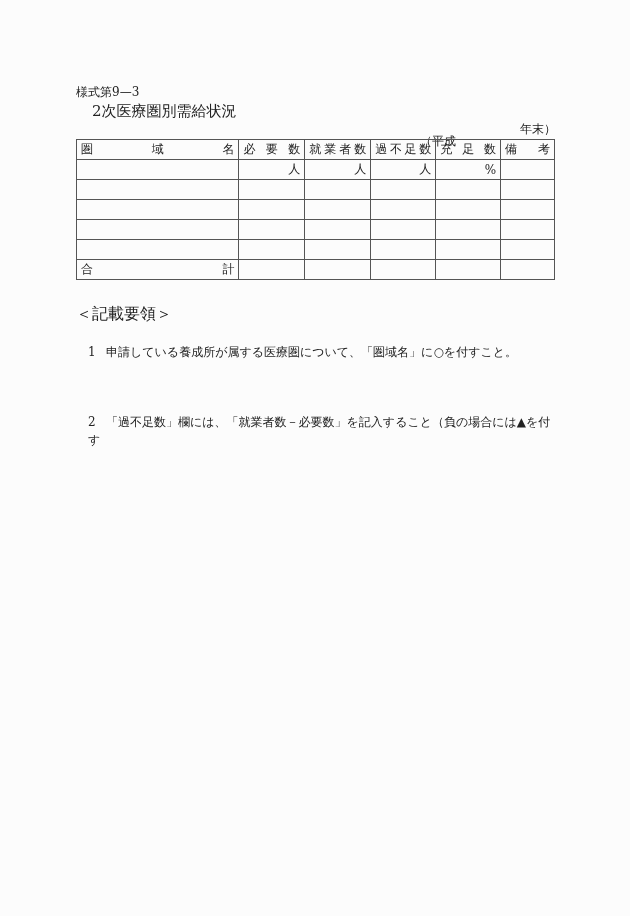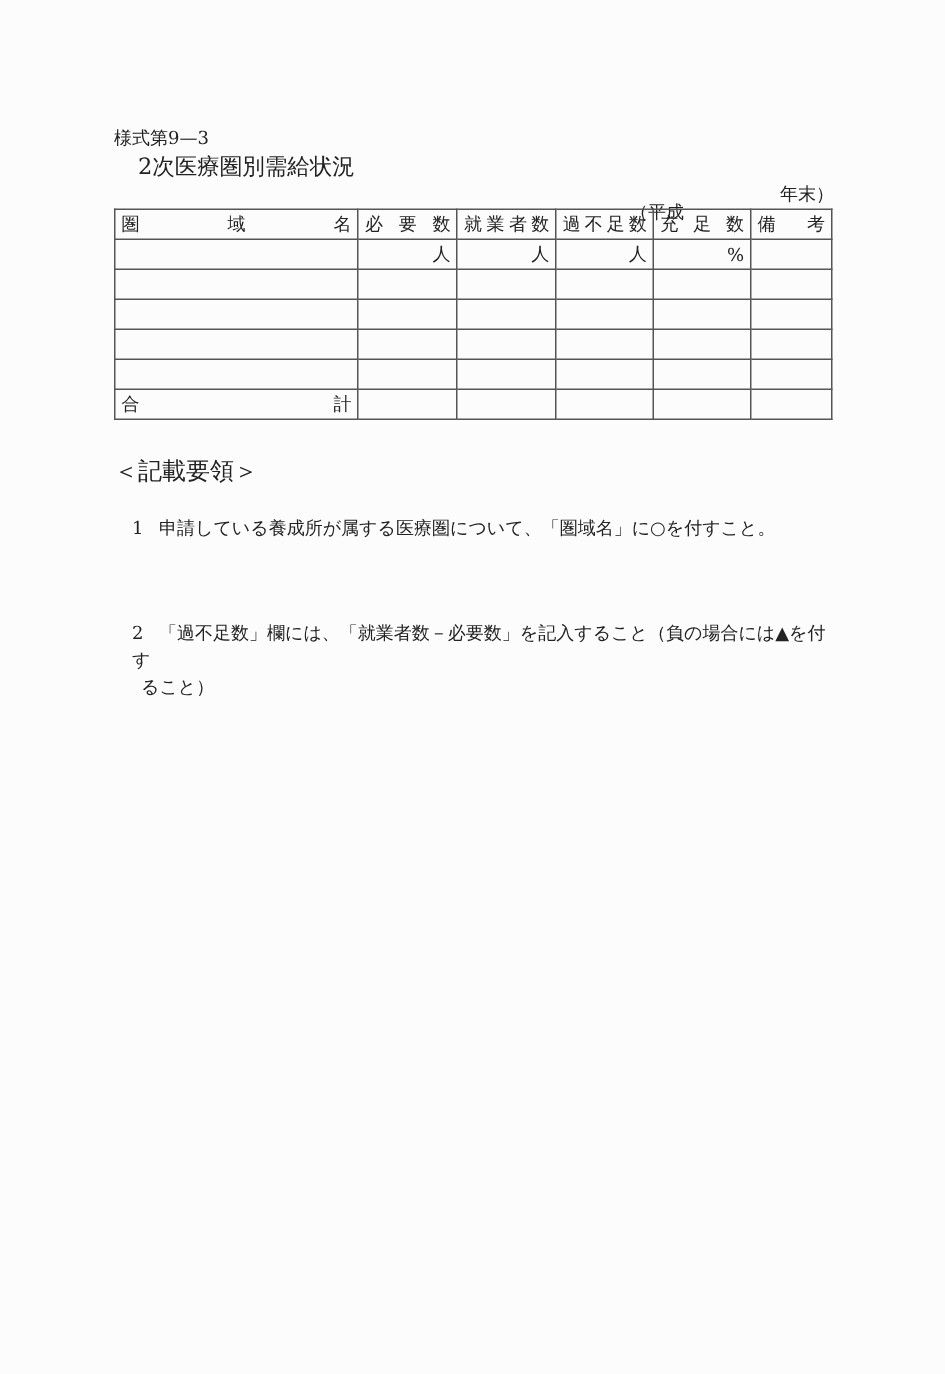--- a/index.html
+++ b/index.html
@@ -158,14 +158,13 @@
   </tr>
 </tbody>
   </table>
 
 <div class="notes-heading">＜記載要領＞</div>
 <div class="note note1">
   <span class="num">1</span><span>申請している養成所が属する医療圏について、「圏域名」に○を付すこと。</span>
 </div>
 <div class="note note2">
   <div><span class="num">2</span><span>「過不足数」欄には、「就業者数－必要数」を記入すること（負の場合には▲を付す</span></div>
-  <div class="cont">ること）</div>
 </div>
 
 </body></html>

